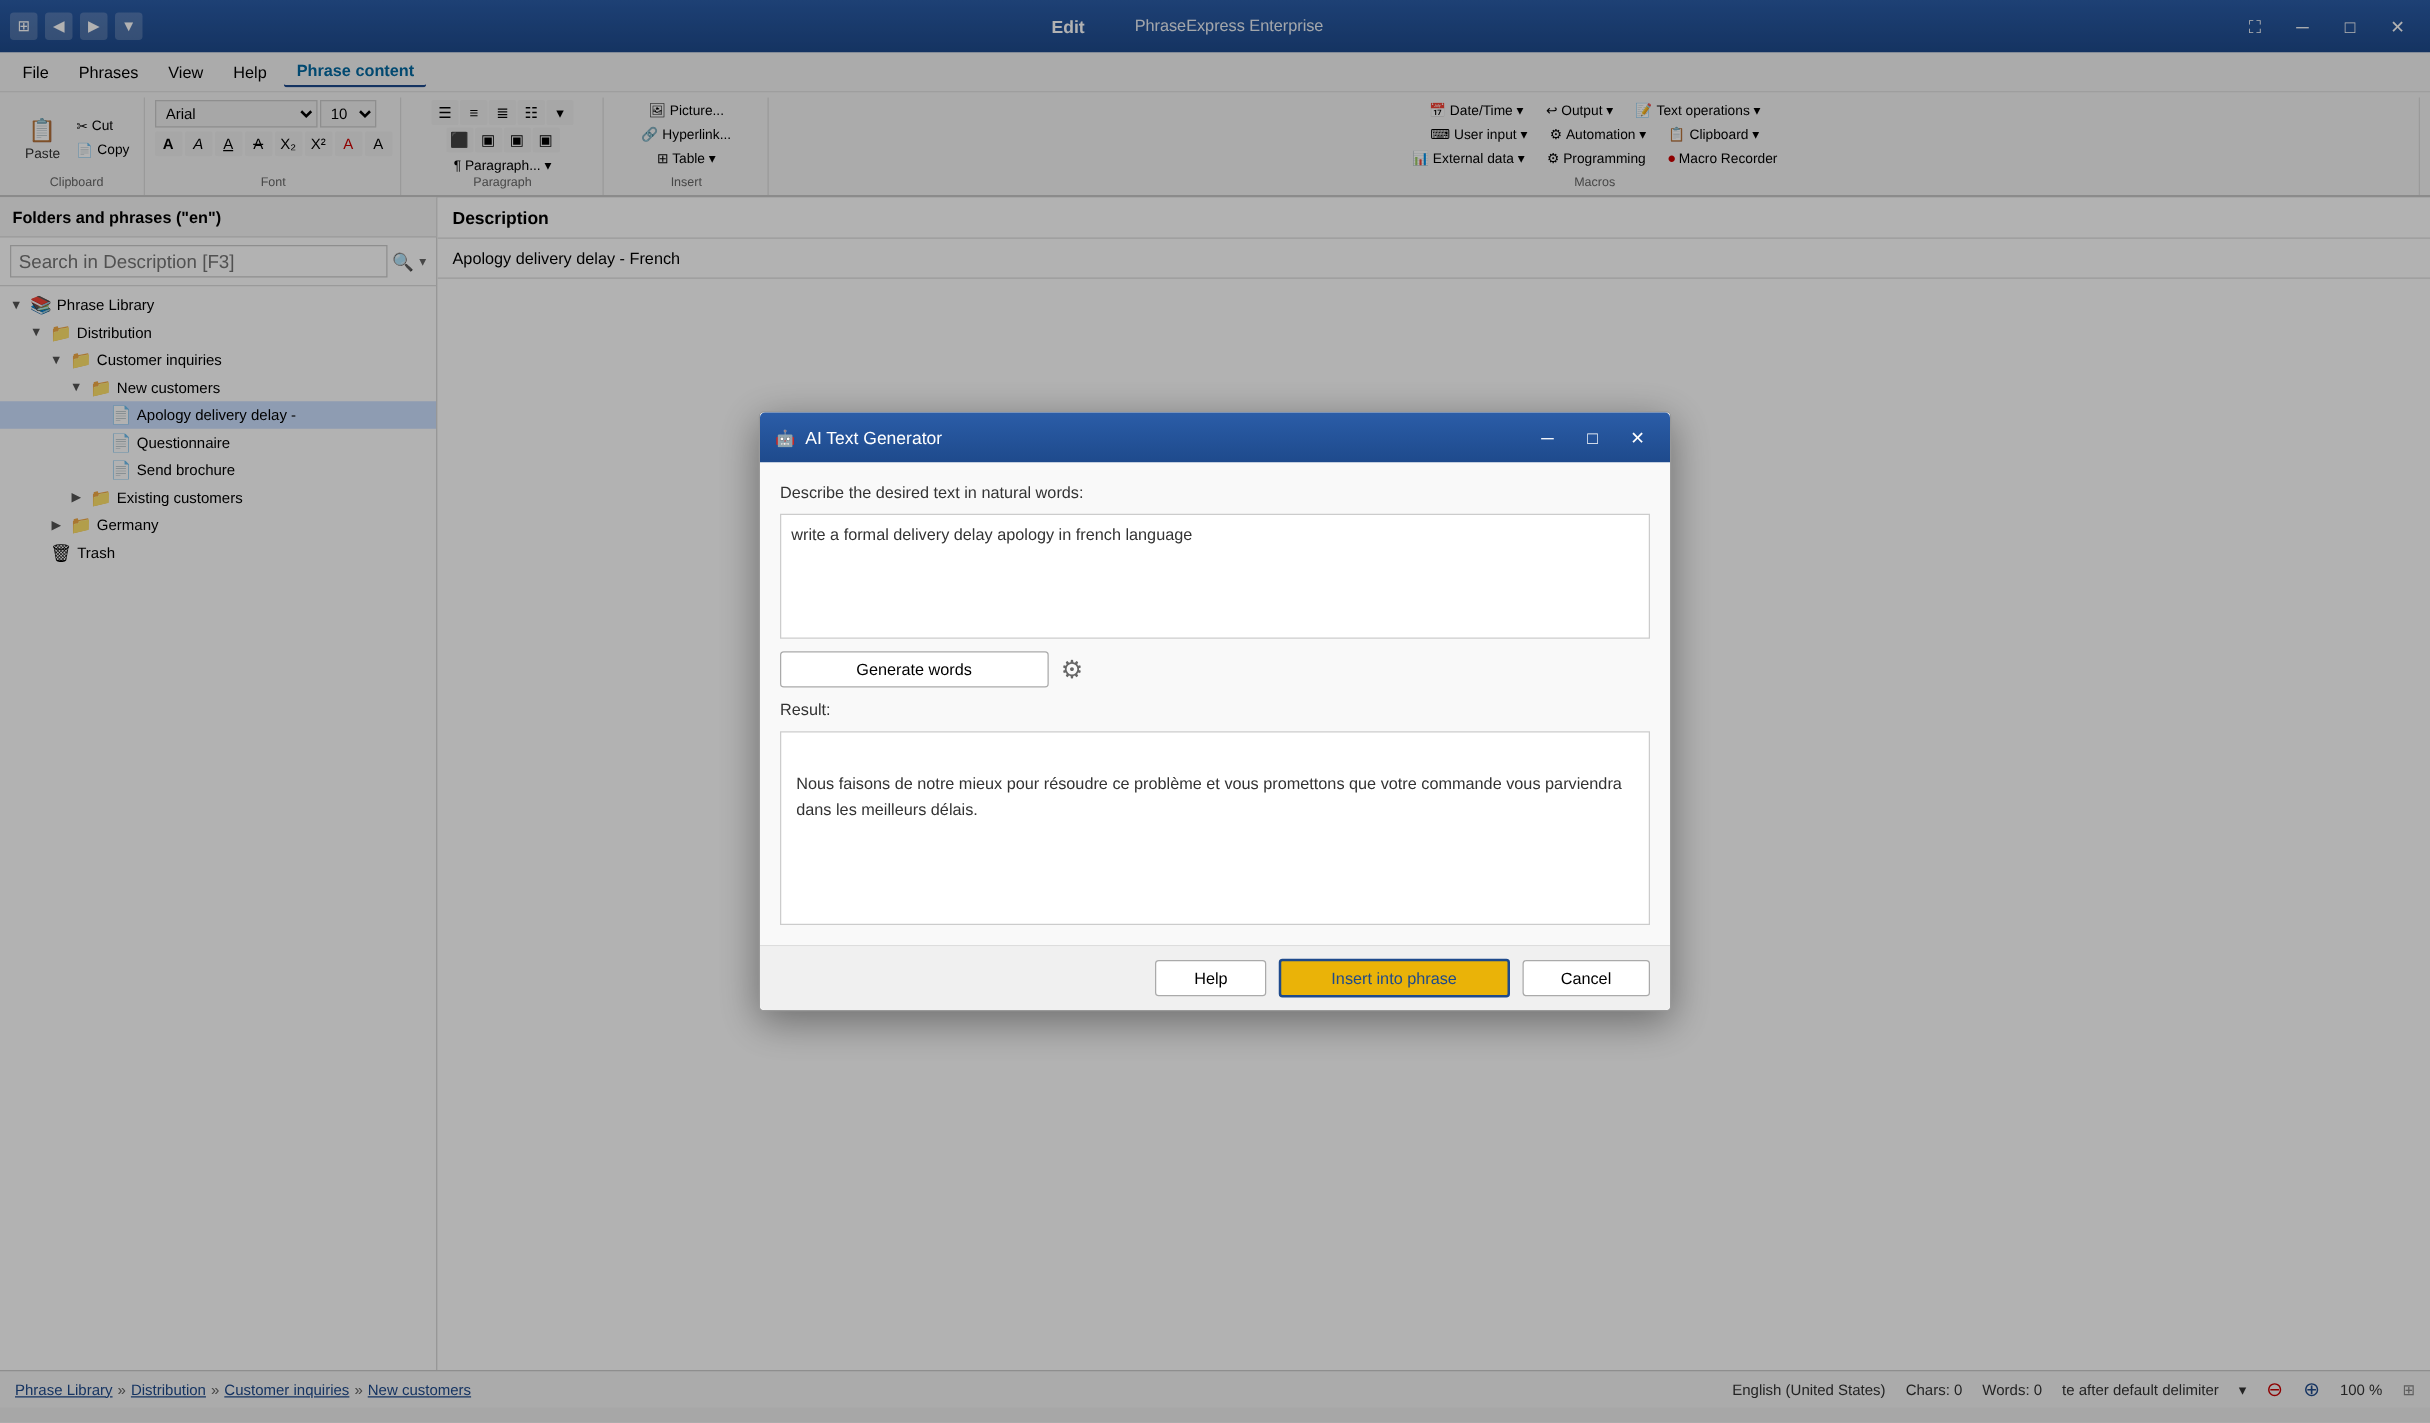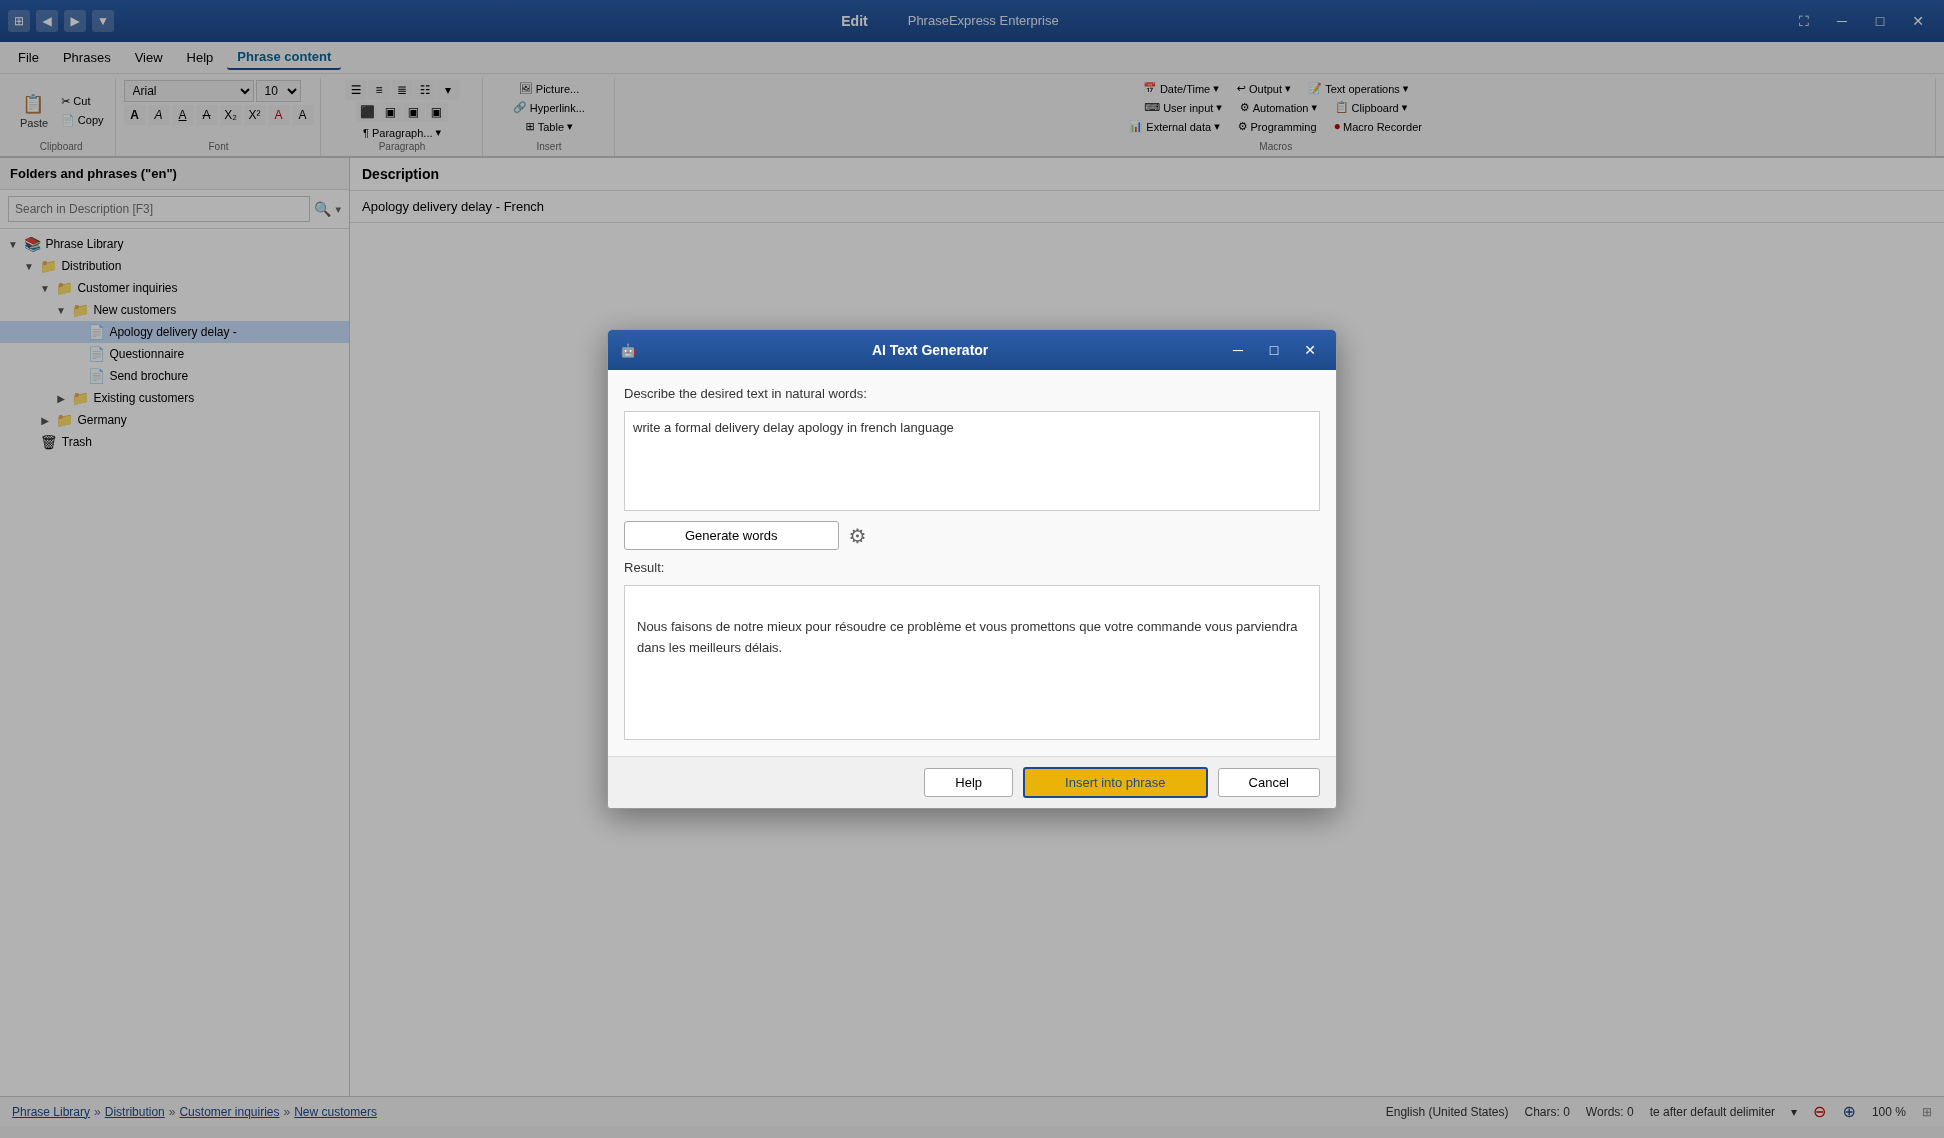--- a/index.html
+++ b/index.html
@@ -42,21 +42,21 @@
     .fmt-btn { width: 22px; height: 20px; font-size: 12px; border: 1px solid transparent; cursor: pointer; display: flex; align-items: center; justify-content: center; border-radius: 2px; }
     .para-row { display: flex; gap: 1px; }
 
     
     .main-area { display: flex; height: calc(100vh - 200px); }
 
     
     .left-panel { width: 350px; background: white; border-right: 1px solid #ccc; display: flex; flex-direction: column; }
     .panel-header { padding: 8px 10px; font-weight: bold; font-size: 13px; background: #f5f5f5; border-bottom: 1px solid #ddd; }
     .search-box { display: flex; align-items: center; padding: 6px 8px; border-bottom: 1px solid #ddd; gap: 4px; }
-    .search-input { flex: 1; height: 26px; border: 1px solid #ccc; padding: 2px 6px; font-size: 12px; }
+    .search-input { flex: 1; height: 26px; border: 1px solid #ccc; padding: 2px 6px; font-size: 15px; }
     .search-icon { font-size: 14px; color: #666; cursor: pointer; }
     .tree-area { flex: 1; overflow-y: auto; padding: 4px 0; }
     .tree-item { display: flex; align-items: center; padding: 3px 6px; cursor: pointer; font-size: 12px; gap: 4px; }
     .tree-item.selected { background: #cce0ff; }
     .tree-chevron { width: 14px; text-align: center; font-size: 10px; color: #555; }
     .tree-icon { font-size: 14px; }
     .tree-label { font-size: 12px; }
 
     
     .right-panel { flex: 1; background: white; display: flex; flex-direction: column; overflow: hidden; }
@@ -84,21 +84,21 @@
     .dialog {
       background: white; border-radius: 4px; box-shadow: 0 8px 32px rgba(0,0,0,0.4);
       width: 730px; min-height: 480px; display: flex; flex-direction: column;
       border: 1px solid #999;
     }
     .dialog-titlebar {
       display: flex; align-items: center; height: 40px;
       background: linear-gradient(to bottom, #2b5da8, #1e4a8c);
       color: white; padding: 0 12px; border-radius: 4px 4px 0 0; gap: 8px;
     }
-    .dialog-title { flex: 1; font-weight: bold; font-size: 14px; text-align: center; }
+    .dialog-title { flex: 1; font-weight: normal; font-size: 14px; }
     .dialog-win-btn { width: 28px; height: 24px; display: flex; align-items: center; justify-content: center; color: white; cursor: pointer; border-radius: 3px; font-size: 14px; }
     .dialog-body { padding: 16px; flex: 1; display: flex; flex-direction: column; gap: 10px; background: #f9f9f9; }
     .dialog-label { font-size: 13px; color: #333; font-weight: 500; }
     .dialog-prompt-area { background: white; border: 1px solid #ccc; flex: 0 0 100px; padding: 8px; font-size: 13px; font-family: Arial; color: #333; overflow-y: auto; }
     .dialog-generate-row { display: flex; align-items: center; gap: 10px; }
     .generate-btn { padding: 6px 60px; background: white; border: 1px solid #aaa; font-size: 13px; cursor: pointer; border-radius: 3px; }
     .gear-icon { font-size: 20px; color: #666; cursor: pointer; }
     .result-label { font-size: 13px; color: #333; font-weight: 500; }
     .result-area { background: white; border: 1px solid #ccc; flex: 1; padding: 10px 12px; font-size: 13px; font-family: Arial; color: #333; overflow-y: auto; line-height: 1.6; min-height: 140px; }
     .dialog-footer { display: flex; align-items: center; justify-content: flex-end; gap: 10px; padding: 10px 16px; background: #f0f0f0; border-top: 1px solid #ddd; border-radius: 0 0 4px 4px; }

